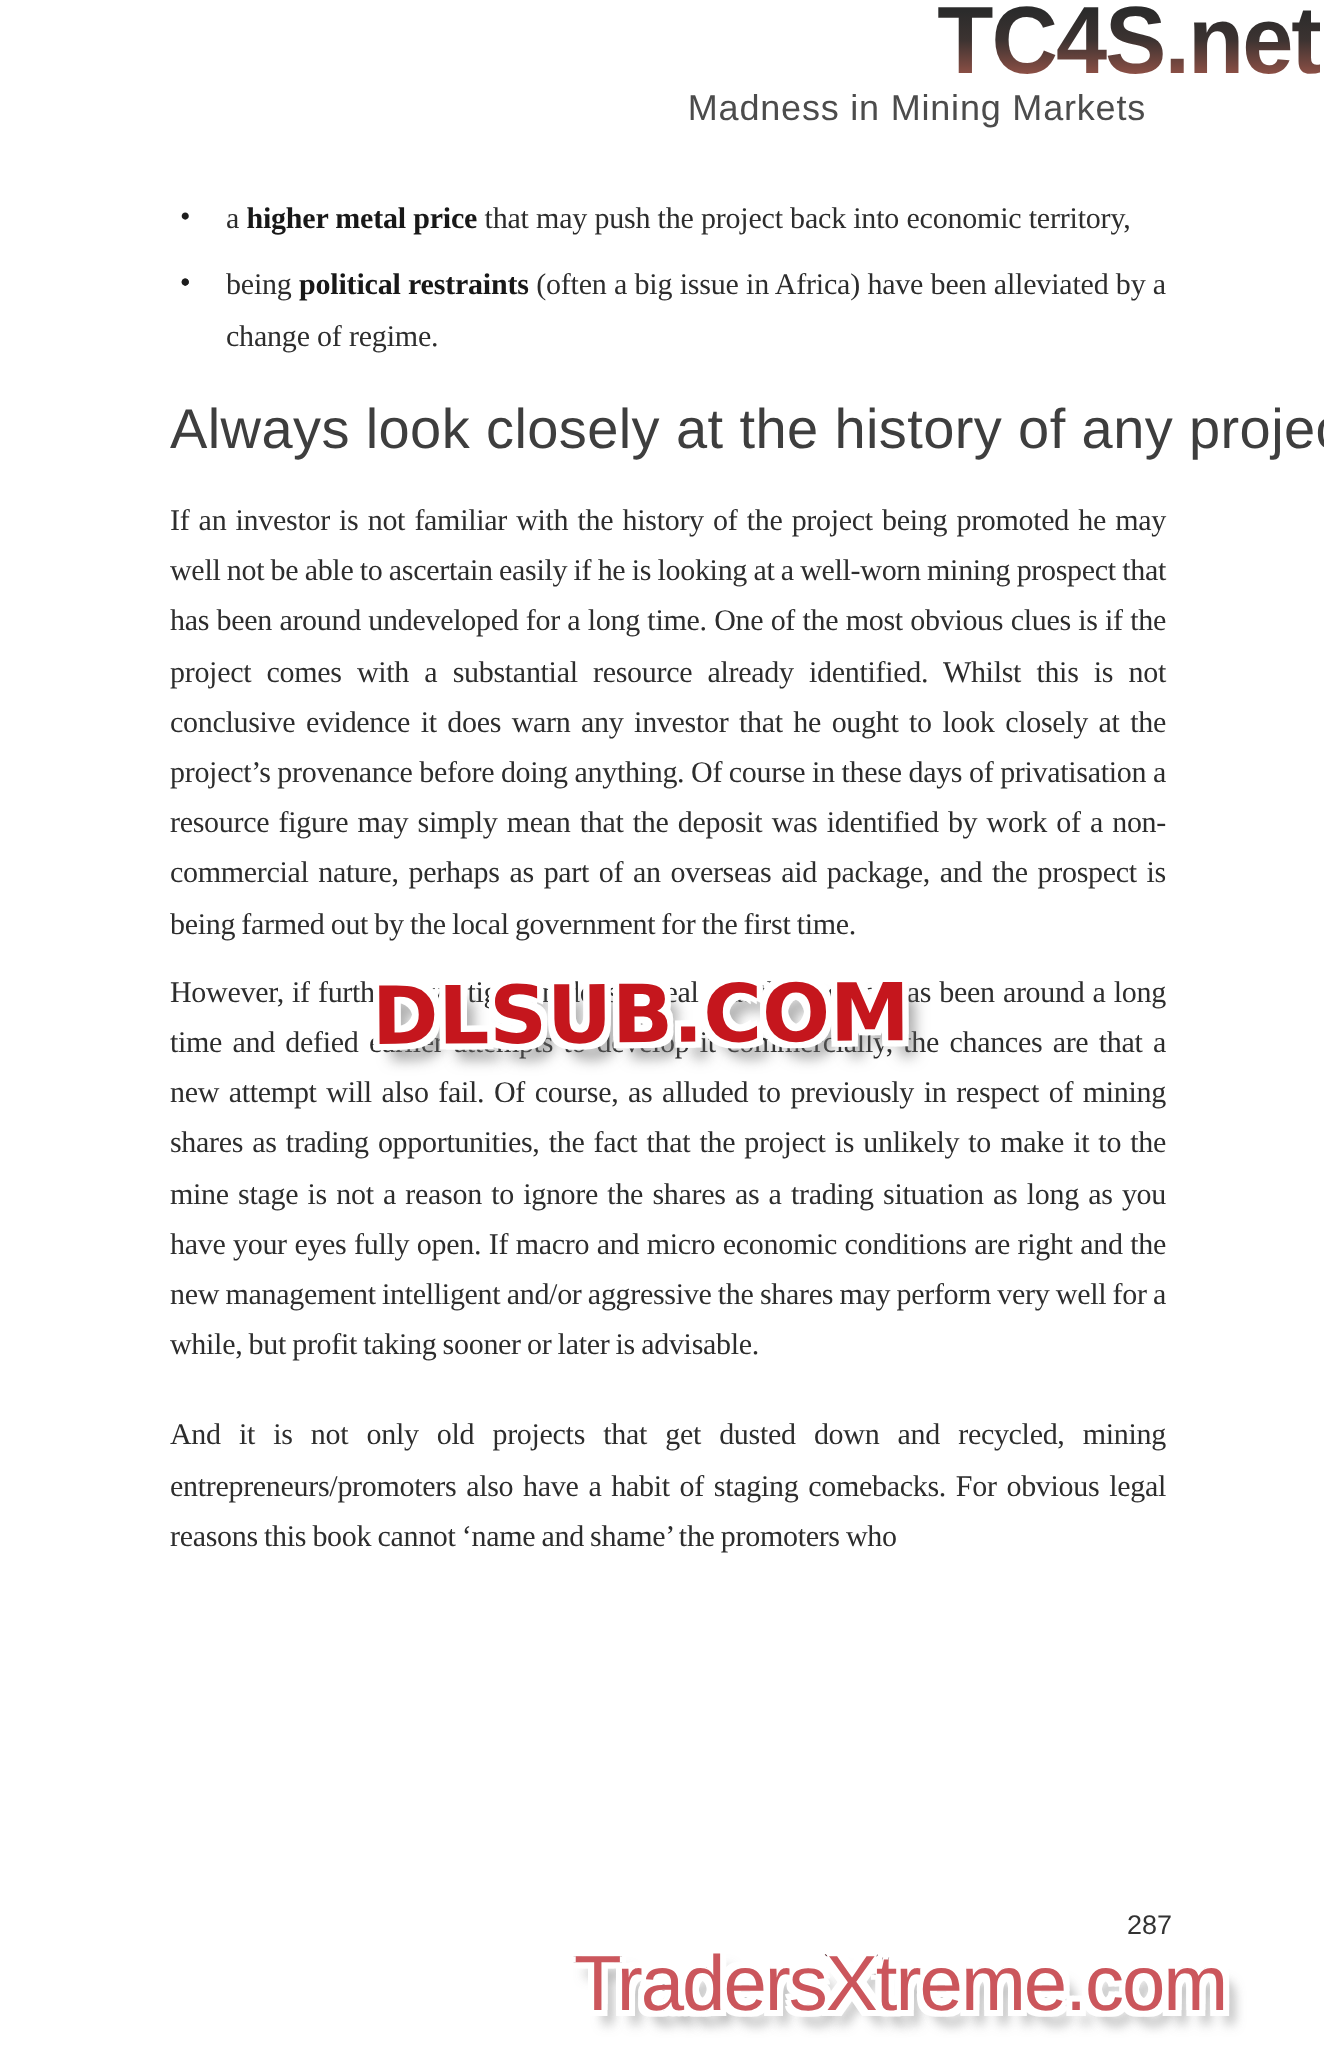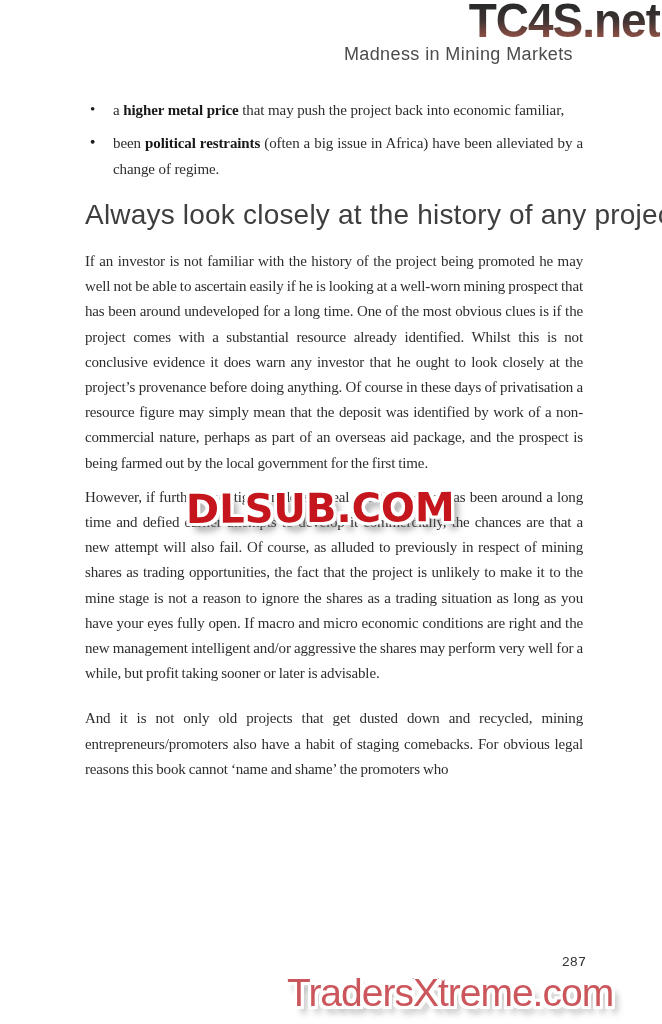--- a/index.html
+++ b/index.html
@@ -57,21 +57,21 @@
     text-shadow:
       -3px -3px 0 #ffffff, 3px -3px 0 #ffffff, -3px 3px 0 #ffffff, 3px 3px 0 #ffffff,
       0 -3px 0 #ffffff, 0 3px 0 #ffffff, -3px 0 0 #ffffff, 3px 0 0 #ffffff,
       6px 8px 7px rgba(110,110,110,0.65);
     transform:rotate(-0.4deg);
   }
 
   
   .page-number {
     position:absolute; top:955px; right:76px;
-    font-family:Liberation Mono, monospace; font-size:13.5px; color:#333333;
+    font-family:Liberation Sans, sans-serif; font-size:13.5px; color:#333333;
   }
   .footer-logo {
     position:absolute; left:287px; top:972px;
     font-family:"Liberation Sans", sans-serif; font-weight:400; font-size:39px;
     line-height:1.1; letter-spacing:-1px; color:#cb565c;
     -webkit-text-stroke:2.2px #451018; paint-order:stroke;
     text-shadow:
       -3px -3px 0 #ffffff, 3px -3px 0 #ffffff, -3px 3px 0 #ffffff, 3px 3px 0 #ffffff,
       0 -3px 0 #ffffff, 0 3px 0 #ffffff, -3px 0 0 #ffffff, 3px 0 0 #ffffff,
       5px 7px 6px rgba(130,130,130,0.8);
@@ -81,23 +81,23 @@
 <body>
 
 <div class="page">
 
   <div class="header-logo">TC4S.net</div>
   <div class="running-head">Madness in Mining Markets</div>
 
   <div class="content">
 
     <div class="bullets" id="bullets">
-        <div class="bullet-item"><span class="glyph">•</span><span><span>a </span><b>higher metal price</b><span> that may push the project back into economic familiar,</span></span></div>
+        <div class="bullet-item"><span class="glyph">•</span><span><span>a </span><b>higher metal price</b><span> that may push the project back into economic territory,</span></span></div>
         <div class="bullet-item"><span class="glyph">•</span></div>
-        <div class="bullet-item"><span class="glyph">•</span><span><span>been </span><b>political restraints</b><span> (often a big issue in Africa) have been alleviated by a change of regime.</span></span></div>
+        <div class="bullet-item"><span class="glyph">•</span><span><span>being </span><b>political restraints</b><span> (often a big issue in Africa) have been alleviated by a change of regime.</span></span></div>
       </div>
 
     <h2 class="h-history">Always look closely at the history of any project</h2>
     <p class="para p1">If an investor is not familiar with the history of the project being promoted he may well not be able to ascertain easily if he is looking at a well-worn mining prospect that has been around undeveloped for a long time. One of the most obvious clues is if the project comes with a substantial resource already identified. Whilst this is not conclusive evidence it does warn any investor that he ought to look closely at the project’s provenance before doing anything. Of course in these days of privatisation a resource figure may simply mean that the deposit was identified by work of a non-commercial nature, perhaps as part of an overseas aid package, and the prospect is being farmed out by the local government for the first time.</p>
     <p class="para p2">However, if further investigation does reveal that the project has been around a long time and defied earlier attempts to develop it commercially, the chances are that a new attempt will also fail. Of course, as alluded to previously in respect of mining shares as trading opportunities, the fact that the project is unlikely to make it to the mine stage is not a reason to ignore the shares as a trading situation as long as you have your eyes fully open. If macro and micro economic conditions are right and the new management intelligent and/or aggressive the shares may perform very well for a while, but profit taking sooner or later is advisable.</p>
 
     <p class="para p3">And it is not only old projects that get dusted down and recycled, mining entrepreneurs/promoters also have a habit of staging comebacks. For obvious legal reasons this book cannot ‘name and shame’ the promoters who</p>
 
   </div>
 

